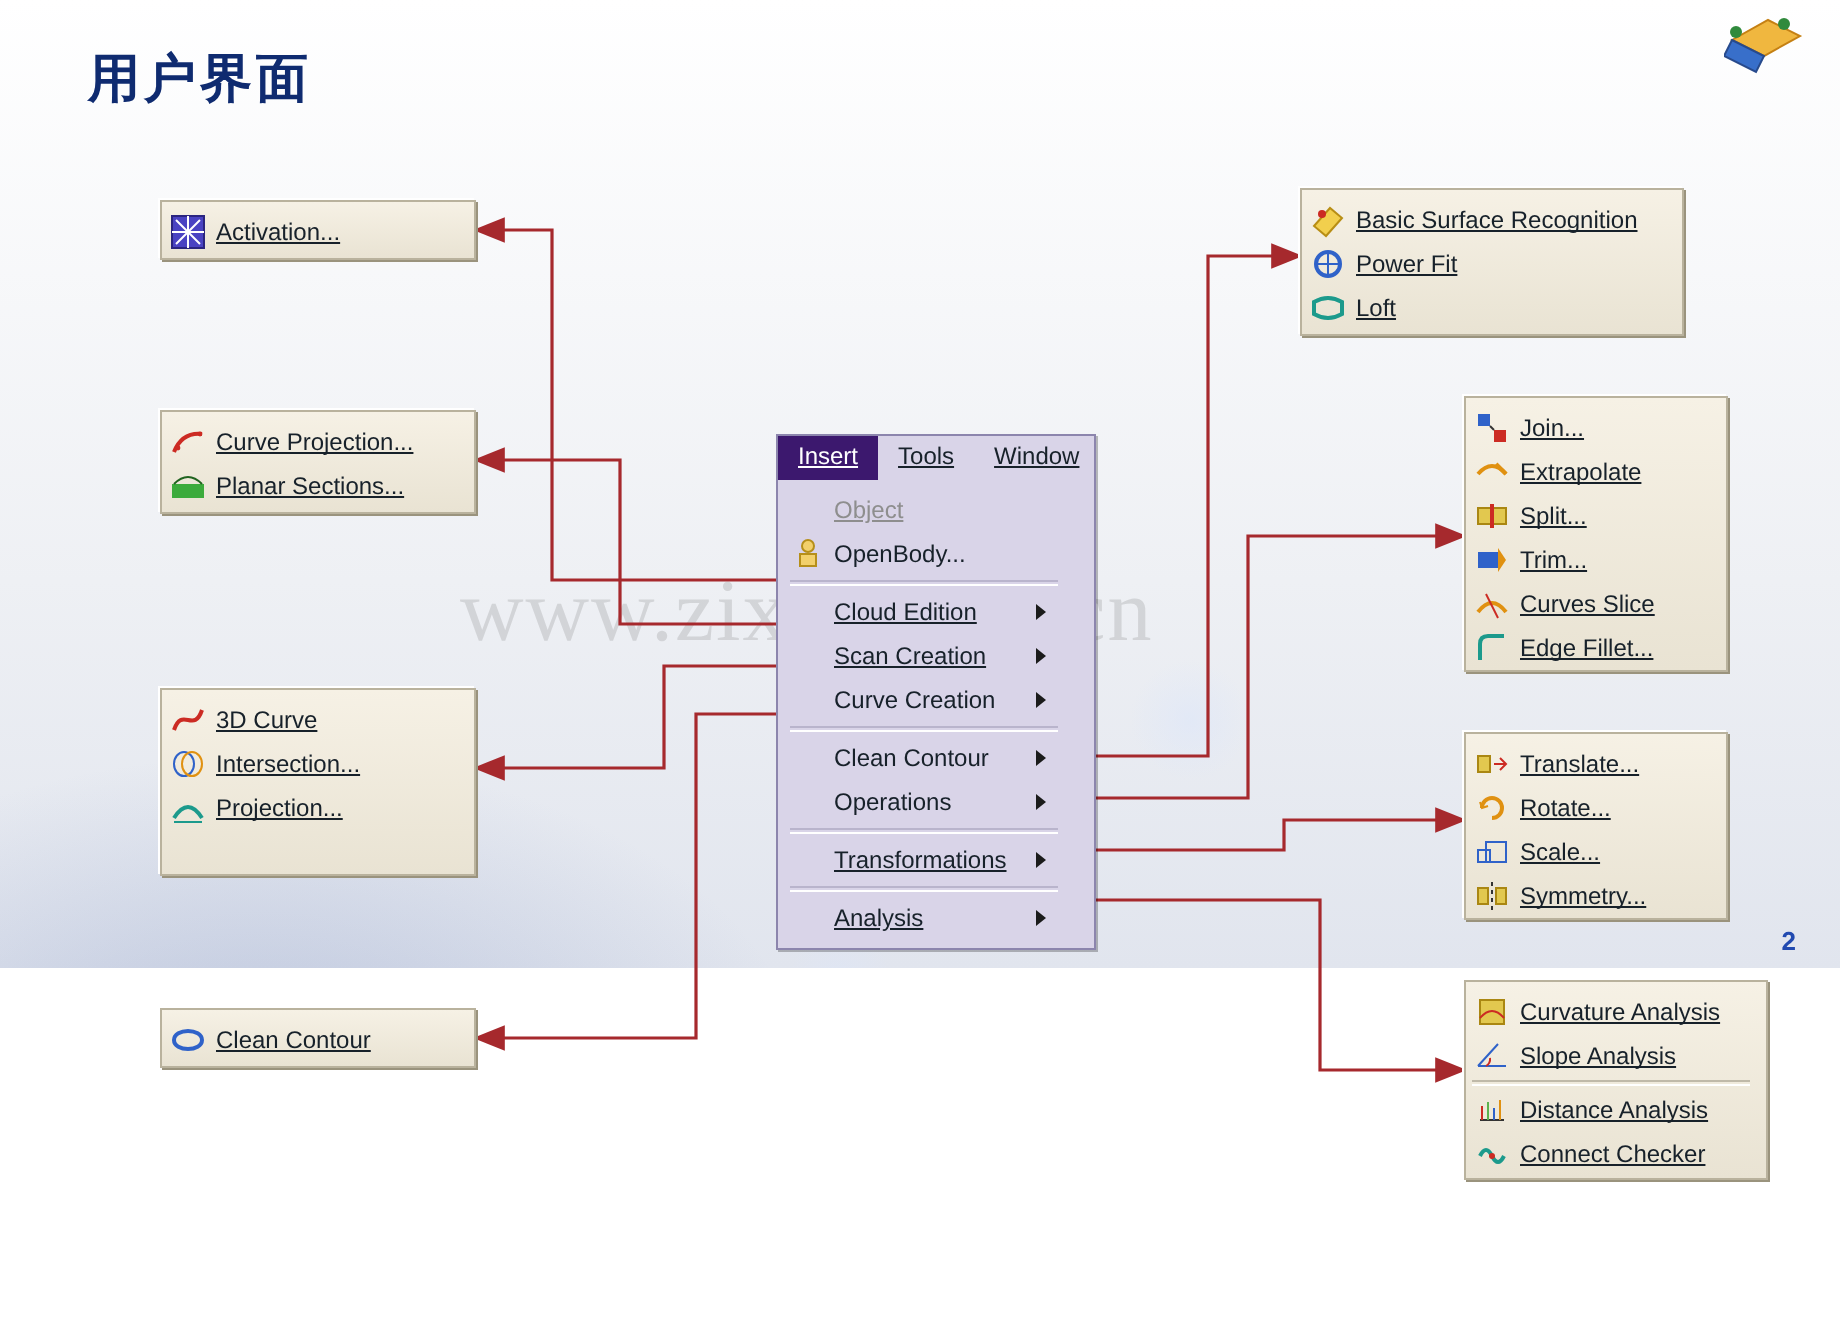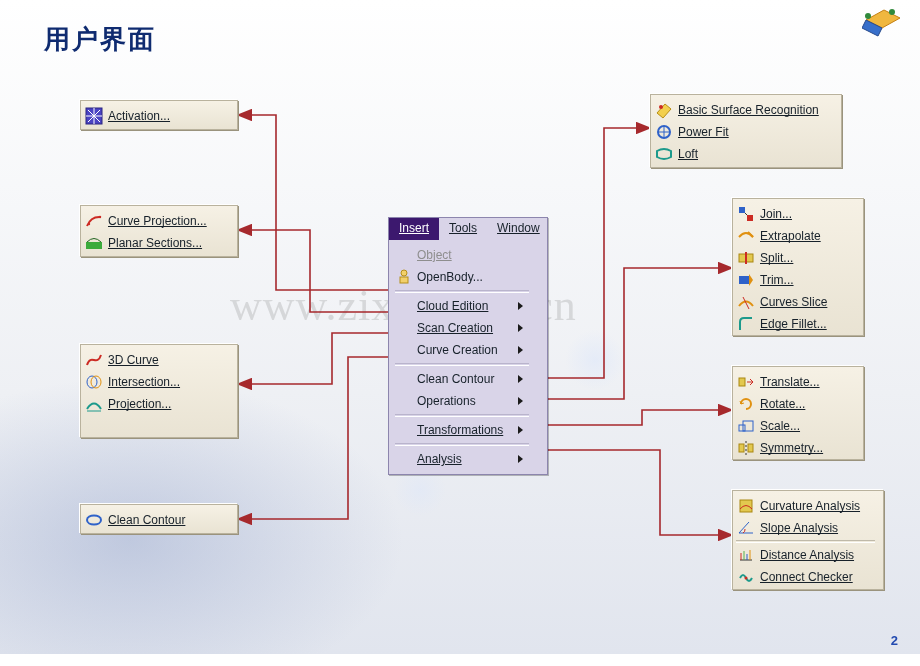--- a/index.html
+++ b/index.html
@@ -23,21 +23,21 @@
     margin: 0; padding: 0;
     width: 920px; height: 666px;
     font-family: "MS Sans Serif", Tahoma, Arial, sans-serif;
     font-size: 12px;
     color: #17212a;
     background: #ffffff;
     overflow: hidden;
   }
   #canvas {
     position: relative;
-    width: 920px; height: 654px;
+    width: 920px; height: 484px;
     background:
       radial-gradient(420px 250px at 130px 540px, rgba(120,140,190,0.35), rgba(120,140,190,0.0) 65%),
       radial-gradient(circle at 595px 360px, rgba(220,230,250,0.55) 0, rgba(220,230,250,0.0) 30px),
       radial-gradient(circle at 420px 490px, rgba(220,230,250,0.45) 0, rgba(220,230,250,0.0) 26px),
       linear-gradient(#ffffff, #eef0f4 60%, #e1e5ee);
   }
   .title {
     position: absolute;
     left: 44px; top: 22px;
     font-size: 26px;

